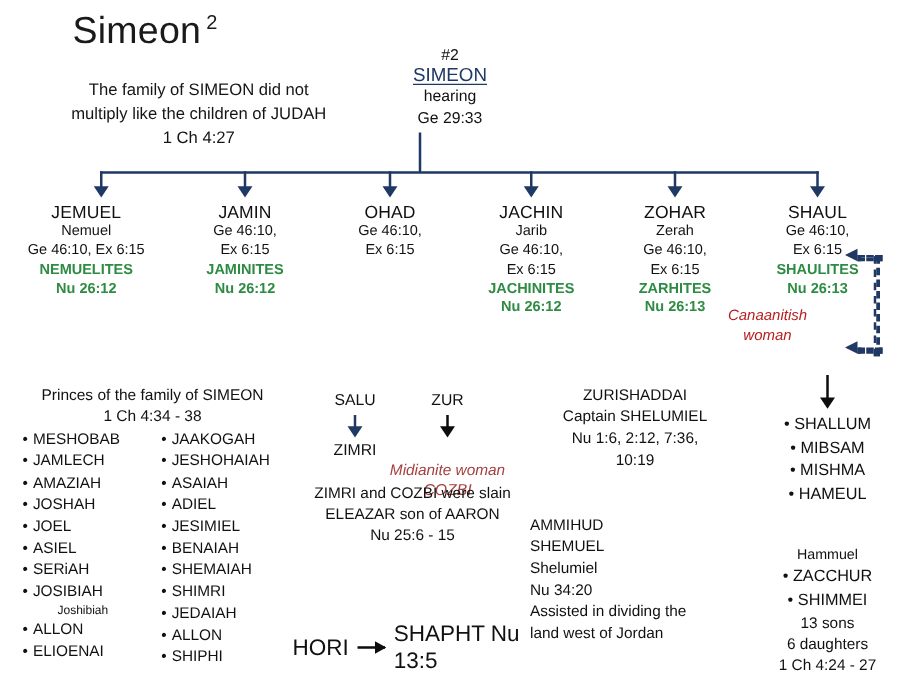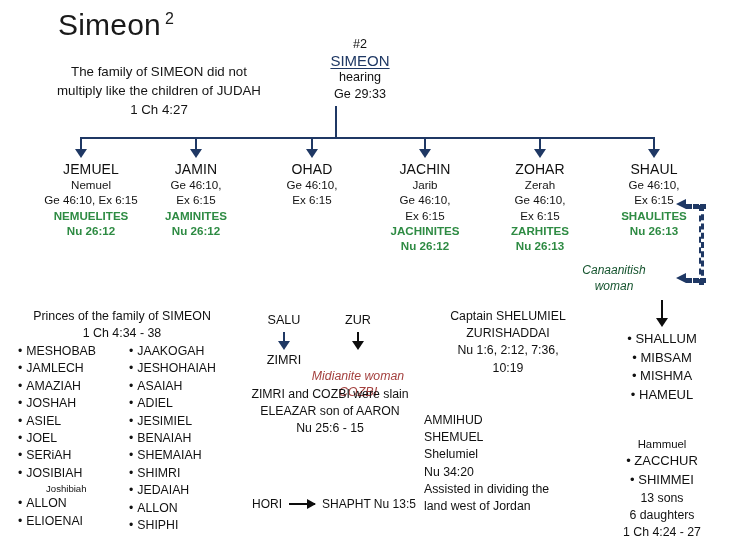--- a/index.html
+++ b/index.html
@@ -87,27 +87,27 @@
     letter-spacing: 0.1px;
   }
   .child .alt { color: #151515; }
   .child .tribe {
     color: #2E8B43;
     font-weight: bold;
   }
 
   
   #canaanitish-woman {
-    left: 556px; top: 262px;
+    left: 556px; top: 244px;
     width: 116px;
     font-size: 12px;
     line-height: 16px;
     text-align: center;
     font-style: italic;
-    color: #14532d;
+    color: #b91c1c;
   }
   .dash-line {
     border-color: #1F3864;
     border-style: dashed;
   }
 
   
   #princes-heading {
     left: 14px; top: 308px;
     width: 216px;
@@ -158,21 +158,21 @@
   #slain-note {
     left: 232px; top: 386px;
     width: 196px;
     font-size: 12.3px;
     line-height: 17.2px;
     text-align: center;
   }
   #hori-line {
     left: 234px; top: 497px;
     width: 200px;
-    font-size: 12px;
+    font-size: 18px;
     display: flex;
     align-items: center;
     justify-content: center;
     gap: 7px;
   }
   .h-arrow {
     display: inline-block;
     position: relative;
     width: 26px; height: 2px;
     background: #0d0d0d;
@@ -261,21 +261,21 @@
 
   <div class="abs conn v-line" style="left:424px; top:137px; height:14px;"></div>
   <div class="abs arrow-head" style="left:419px; top:149px;"></div>
 
   <div class="abs conn v-line" style="left:539px; top:137px; height:14px;"></div>
   <div class="abs arrow-head" style="left:534px; top:149px;"></div>
 
   <div class="abs conn v-line" style="left:653px; top:137px; height:14px;"></div>
   <div class="abs arrow-head" style="left:648px; top:149px;"></div>
 
-  <div class="abs child" style="left:35px;text-align:center;">
+  <div class="abs child" style="left:13px;text-align:center;">
     <div class="cname">JEMUEL</div>
     <div class="alt">Nemuel</div>
     <div>Ge 46:10, Ex 6:15</div>
     <div class="tribe">NEMUELITES</div>
     <div class="tribe">Nu 26:12</div>
   </div>
 
   <div class="abs child" style="left:140px;">
     <div class="cname">JAMIN</div>
     <div>Ge 46:10,</div>
@@ -337,22 +337,22 @@
     <div>Princes of the family of SIMEON</div>
     <div>1 Ch 4:34 - 38</div>
   </div>
 
   <div class="abs" id="princes-lists">
     <div class="prince-col">
       <div class="prince-item"><span class="bullet">•</span><span>MESHOBAB</span></div>
       <div class="prince-item"><span class="bullet">•</span><span>JAMLECH</span></div>
       <div class="prince-item"><span class="bullet">•</span><span>AMAZIAH</span></div>
       <div class="prince-item"><span class="bullet">•</span><span>JOSHAH</span></div>
+      <div class="prince-item"><span class="bullet">•</span><span>JOEL</span></div>
       <div class="prince-item"><span class="bullet">•</span><span>ASIEL</span></div>
-      <div class="prince-item"><span class="bullet">•</span><span>JOEL</span></div>
       <div class="prince-item"><span class="bullet">•</span><span>SERiAH</span></div>
       <div class="prince-item"><span class="bullet">•</span><span>JOSIBIAH</span></div>
       <div class="prince-sub">Joshibiah</div>
       <div class="prince-item"><span class="bullet">•</span><span>ALLON</span></div>
       <div class="prince-item"><span class="bullet">•</span><span>ELIOENAI</span></div>
     </div>
     <div class="prince-col">
       <div class="prince-item"><span class="bullet">•</span><span>JAAKOGAH</span></div>
       <div class="prince-item"><span class="bullet">•</span><span>JESHOHAIAH</span></div>
       <div class="prince-item"><span class="bullet">•</span><span>ASAIAH</span></div>
@@ -384,22 +384,22 @@
     <div>Nu 25:6 - 15</div>
   </div>
 
   <div class="abs" id="hori-line">
     <span>HORI</span>
     <span class="h-arrow"></span>
     <span>SHAPHT Nu 13:5</span>
   </div>
 
   <div class="abs" id="shelumiel-block">
+    <div>ZURISHADDAI</div>
     <div>Captain SHELUMIEL</div>
-    <div>ZURISHADDAI</div>
     <div>Nu 1:6, 2:12, 7:36,</div>
     <div>10:19</div>
   </div>
 
   <div class="abs" id="ammihud-block">
     <div>AMMIHUD</div>
     <div>SHEMUEL</div>
     <div>Shelumiel</div>
     <div>Nu 34:20</div>
     <div>Assisted in dividing the</div>

